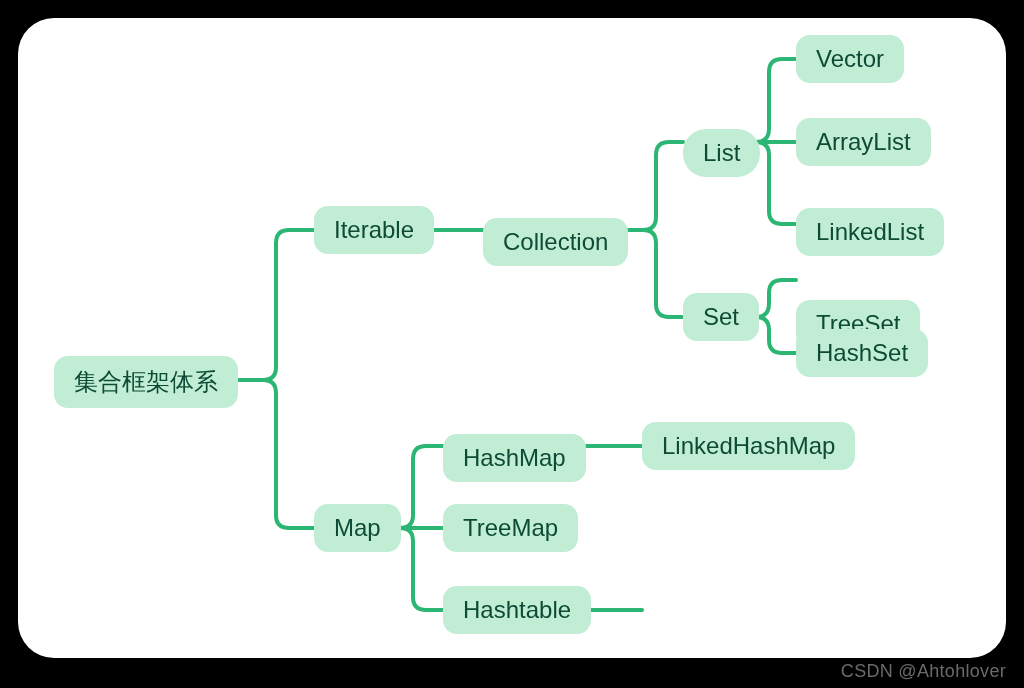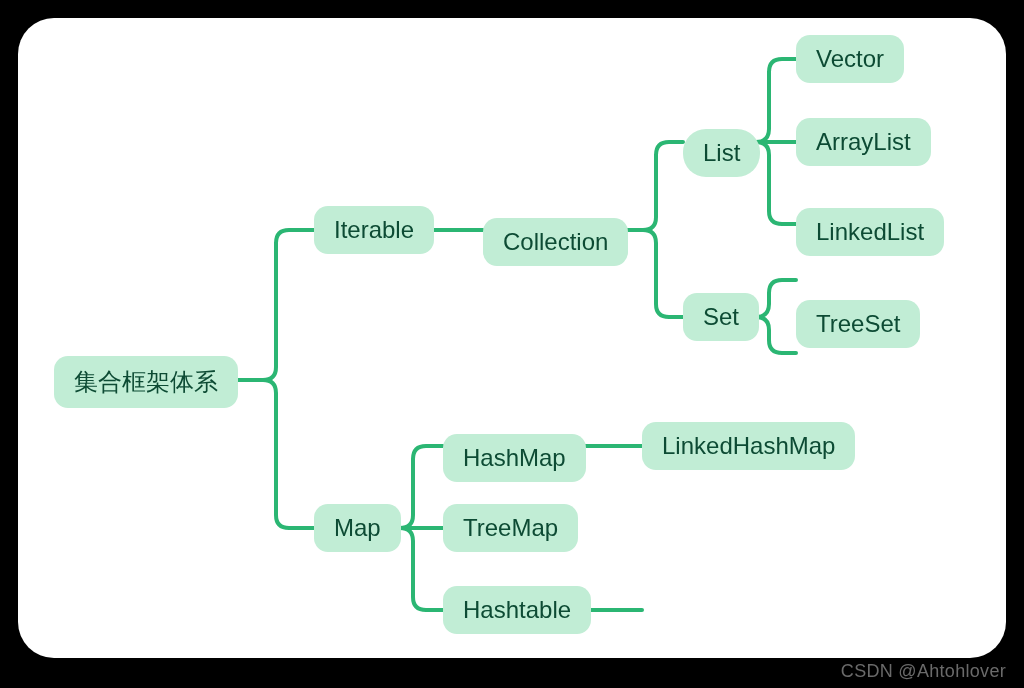--- a/index.html
+++ b/index.html
@@ -82,20 +82,21 @@
 
   <div class="node" style="left:36px;  top:338px;">集合框架体系</div>
   <div class="node" style="left:296px; top:188px;">Iterable</div>
   <div class="node" style="left:465px; top:200px;">Collection</div>
   <div class="node" style="left:665px; top:111px;border-radius:23px;">List</div>
   <div class="node" style="left:665px; top:275px;">Set</div>
   <div class="node" style="left:778px; top:17px;">Vector</div>
   <div class="node" style="left:778px; top:100px;">ArrayList</div>
   <div class="node" style="left:778px; top:182px;margin-top:8px;">LinkedList</div>
   <div class="node" style="left:778px; top:238px;margin-top:44px;">TreeSet</div>
+  <div class="node" style="left:778px; top:311px;">HashSet</div>
   <div class="node" style="left:296px; top:486px;">Map</div>
   <div class="node" style="left:425px; top:404px;margin-top:12px;">HashMap</div>
   <div class="node" style="left:425px; top:486px;">TreeMap</div>
   <div class="node" style="left:425px; top:568px;">Hashtable</div>
   <div class="node" style="left:624px; top:404px;">LinkedHashMap</div>
 
 </div>
 
 <div class="watermark">CSDN @Ahtohlover</div>
 

